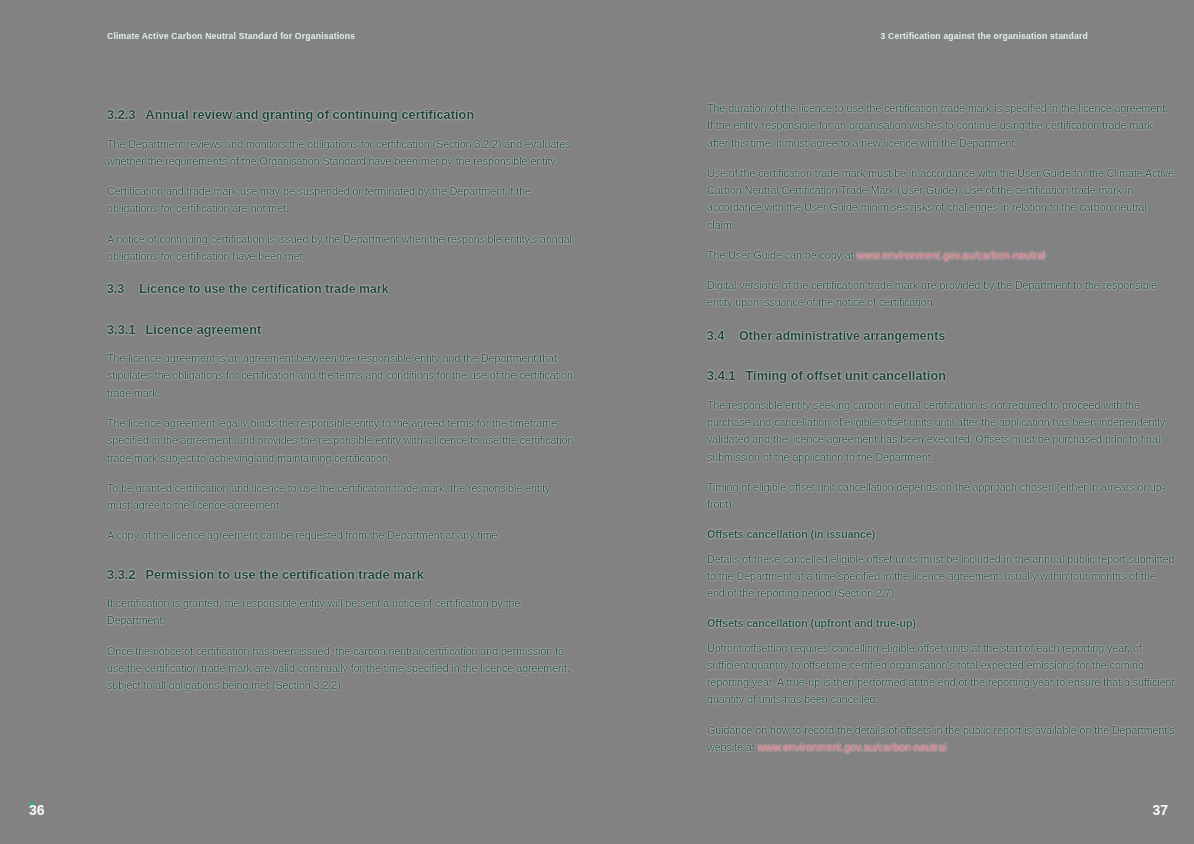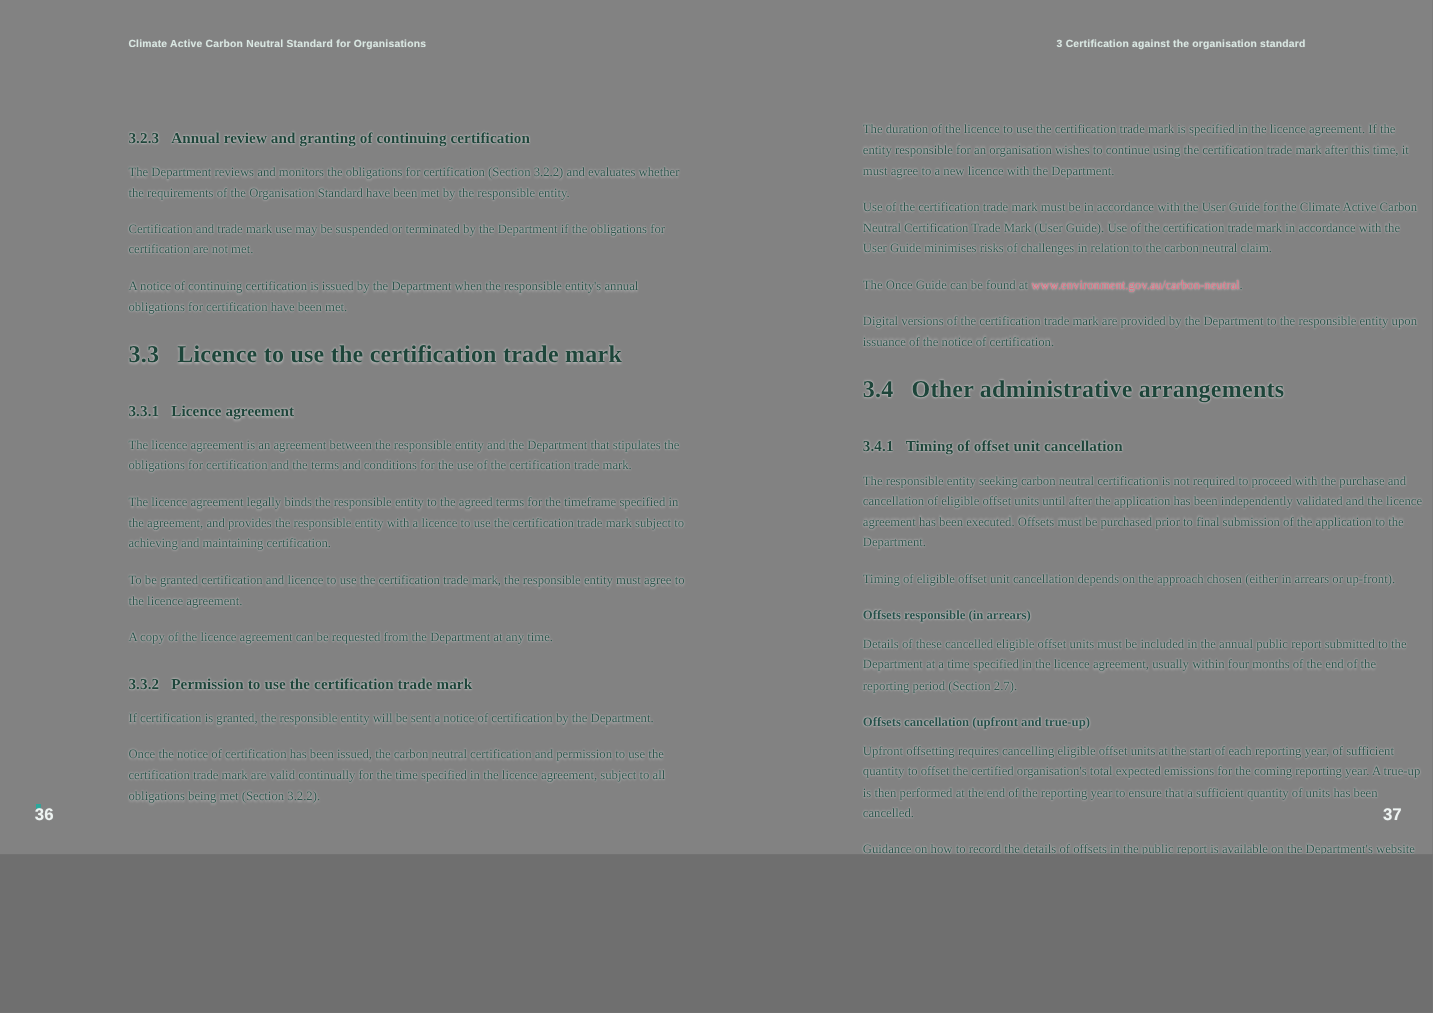--- a/index.html
+++ b/index.html
@@ -1,39 +1,39 @@
 <!DOCTYPE html>
 <html><head>
 <meta charset="utf-8">
 <style>
   html,body { margin:0; padding:0; background:#6f6f6f; }
   .canvas {
-    position:relative; width:1194px; height:712px; overflow:hidden;
+    position:relative; width:1194px; height:844px; overflow:hidden;
     background:#828282;
     font-family:"Liberation Sans", sans-serif;
   }
   .halo { text-shadow: 0 0 1px rgba(255,255,255,.55), 0 1px 2px rgba(255,255,255,.35), 0 -1px 2px rgba(255,255,255,.3); }
 
   .running-header {
     position:absolute; top:31px; font-size:8.6px; font-weight:bold;
     color:#d9e7e2; letter-spacing:.2px;
     text-shadow:0 0 1px rgba(255,255,255,.25);
   }
   .header-left  { left:107px; }
   .header-right { right:106px; }
 
   .col {
     position:absolute; width:468px;
-    color:#2d544c; font-size:10.6px; line-height:1.63;font-family:Liberation Serif, serif;
+    color:#2d544c; font-size:10.6px; line-height:1.63;
   }
   .col-left  { left:107px; top:105px; }
-  .col-right { left:707px; top:100px;margin-left:12px; }
+  .col-right { left:707px; top:100px; }
 
   h2 {
-    color:#1e453a; font-size:20px; font-weight:bold;
+    color:#1e453a; font-size:12px; font-weight:bold;
     margin:15px 0 14px; letter-spacing:.2px;
   }
   h2 .hnum { margin-right:15px; }
   h3 {
     color:#1e453a; font-size:12.6px; font-weight:bold;
     margin:20px 0 10px; letter-spacing:.1px;
   }
   h3 .hnum { margin-right:10px; }
   .col h3:first-child { margin-top:0; }
   p { margin:0 0 13px; }
@@ -71,30 +71,30 @@
     <p>A copy of the licence agreement can be requested from the Department at any time.</p>
 
     <h3><span class="hnum">3.3.2</span><span>Permission to use the certification trade mark</span></h3>
     <p>If certification is granted, the responsible entity will be sent a notice of certification by the Department.</p>
     <p>Once the notice of certification has been issued, the carbon neutral certification and permission to use the certification trade mark are valid continually for the time specified in the licence agreement, subject to all obligations being met (Section 3.2.2).</p>
   </div>
 
   <div class="col col-right halo">
     <p>The duration of the licence to use the certification trade mark is specified in the licence agreement. If the entity responsible for an organisation wishes to continue using the certification trade mark after this time, it must agree to a new licence with the Department.</p>
     <p>Use of the certification trade mark must be in accordance with the User Guide for the Climate Active Carbon Neutral Certification Trade Mark (User Guide). Use of the certification trade mark in accordance with the User Guide minimises risks of challenges in relation to the carbon neutral claim.</p>
-    <p><span>The Once Guide can be found at </span><a class="link">www.environment.gov.au/carbon-neutral</a><span>.</span></p>
+    <p><span>The User Guide can be copy at </span><a class="link">www.environment.gov.au/carbon-neutral</a><span>.</span></p>
     <p>Digital versions of the certification trade mark are provided by the Department to the responsible entity upon issuance of the notice of certification.</p>
 
     <h2><span class="hnum">3.4</span><span>Other administrative arrangements</span></h2>
 
     <h3><span class="hnum">3.4.1</span><span>Timing of offset unit cancellation</span></h3>
     <p>The responsible entity seeking carbon neutral certification is not required to proceed with the purchase and cancellation of eligible offset units until after the application has been independently validated and the licence agreement has been executed. Offsets must be purchased prior to final submission of the application to the Department.</p>
     <p>Timing of eligible offset unit cancellation depends on the approach chosen (either in arrears or up-front).</p>
 
-    <p class="subhead">Offsets responsible (in arrears)</p>
+    <p class="subhead">Offsets cancellation (in issuance)</p>
     <p>Details of these cancelled eligible offset units must be included in the annual public report submitted to the Department at a time specified in the licence agreement, usually within four months of the end of the reporting period (Section 2.7).</p>
 
     <p class="subhead">Offsets cancellation (upfront and true-up)</p>
     <p>Upfront offsetting requires cancelling eligible offset units at the start of each reporting year, of sufficient quantity to offset the certified organisation's total expected emissions for the coming reporting year. A true-up is then performed at the end of the reporting year to ensure that a sufficient quantity of units has been cancelled.</p>
     <p><span>Guidance on how to record the details of offsets in the public report is available on the Department's website at </span><a class="link">www.environment.gov.au/carbon-neutral</a><span>.</span></p>
   </div>
 
   <div class="page-accent"></div>
   <div class="pagenum pn-left">36</div>
   <div class="pagenum pn-right">37</div>

